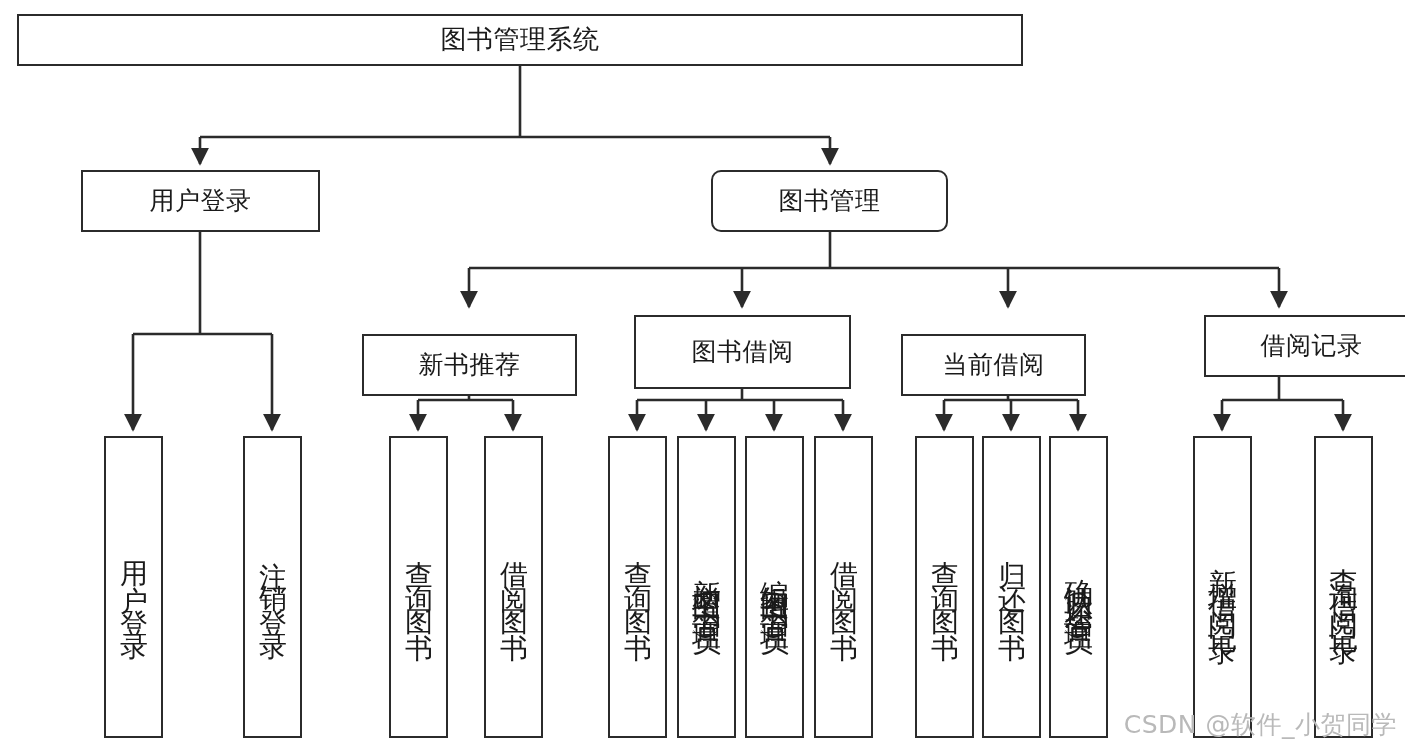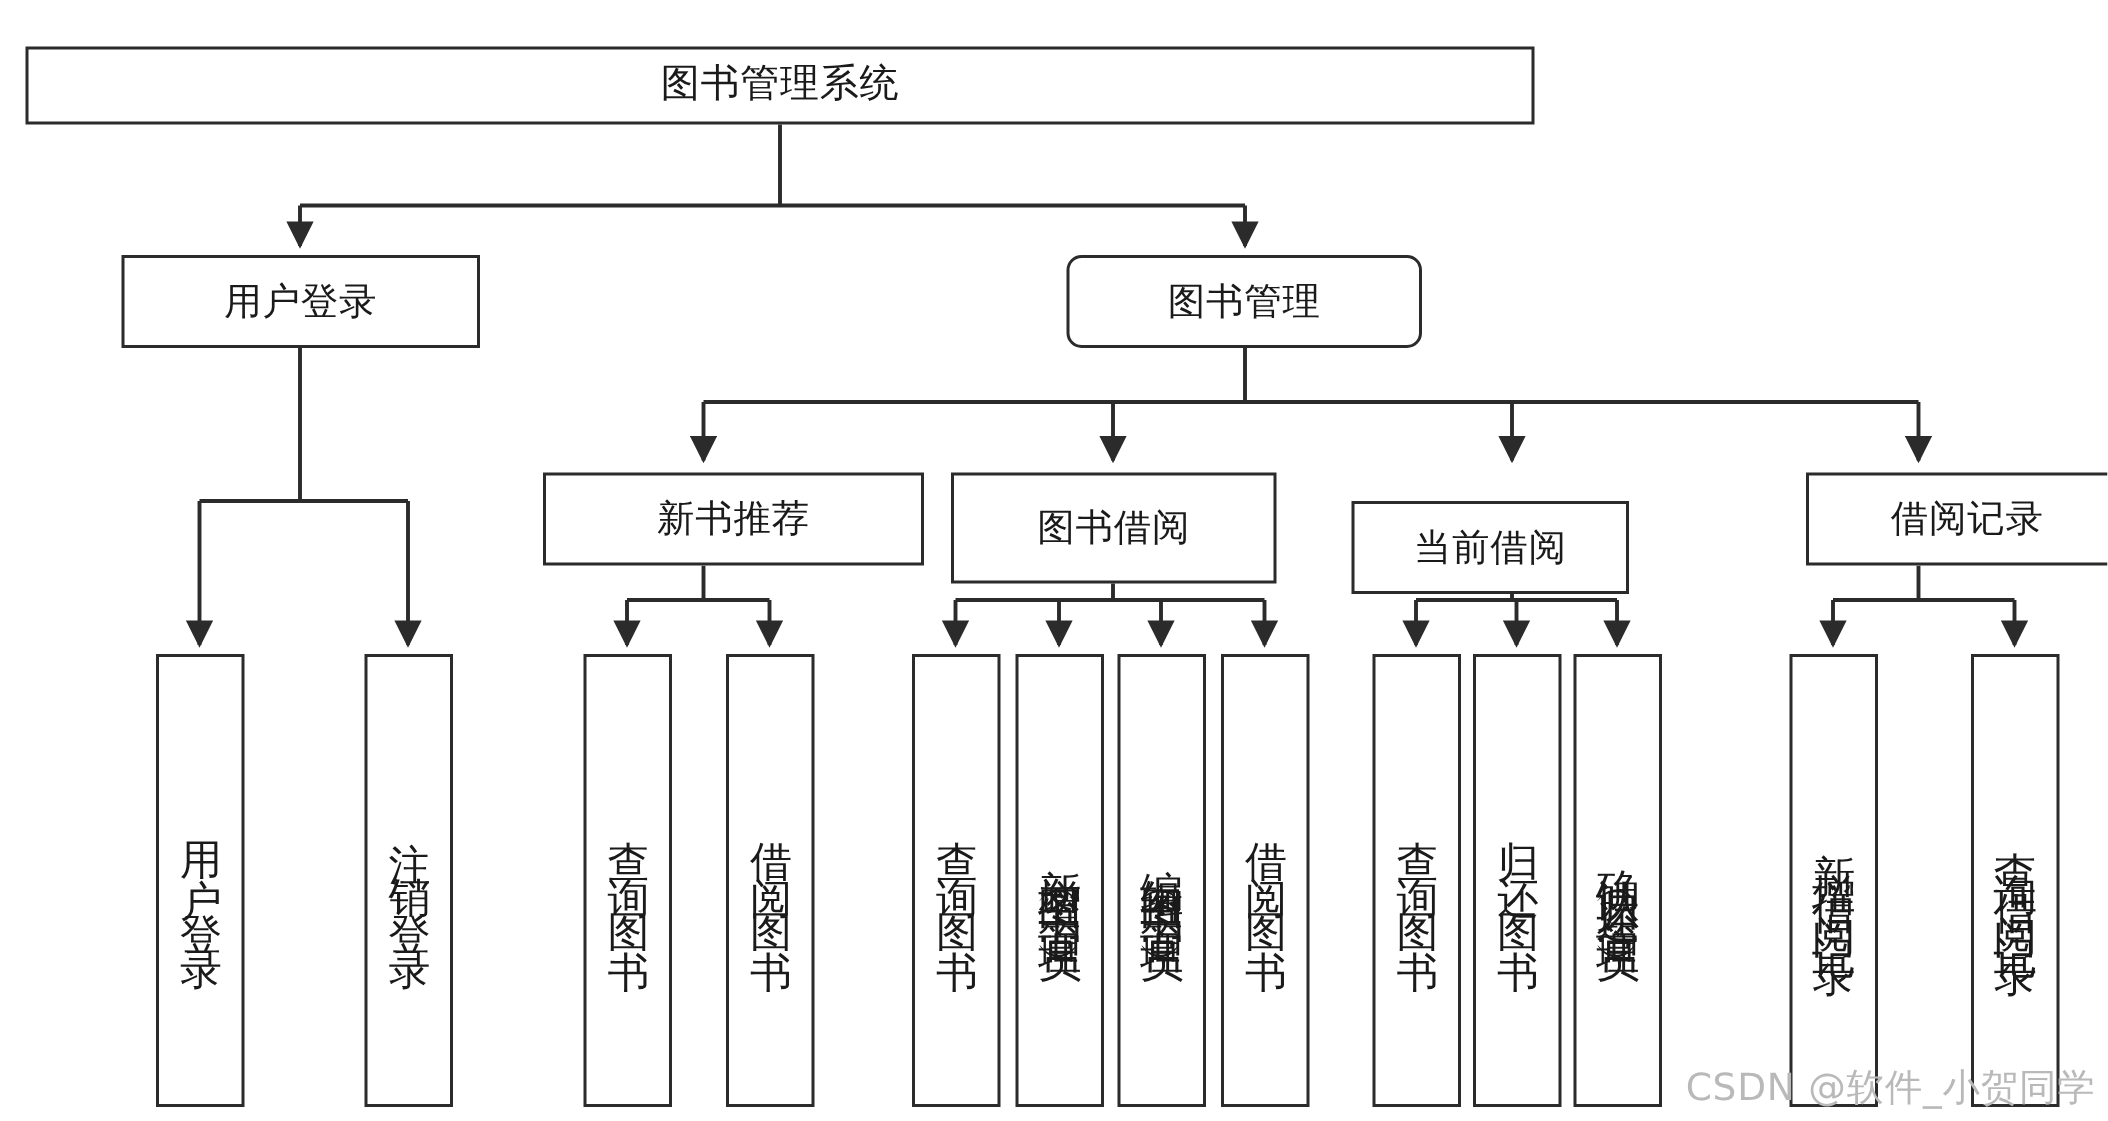--- a/index.html
+++ b/index.html
@@ -124,32 +124,32 @@
       <path d="M 1011 400 L 1011 430" marker-end="url(#arrow)"></path>
       <path d="M 1078 400 L 1078 430" marker-end="url(#arrow)"></path>
 
       <path d="M 1279 377 L 1279 400"></path>
       <path d="M 1222 400 L 1343 400"></path>
       <path d="M 1222 400 L 1222 430" marker-end="url(#arrow)"></path>
       <path d="M 1343 400 L 1343 430" marker-end="url(#arrow)"></path>
     </g>
   </svg>
 
-  <div class="node horiz root" style="left:17px; top:14px; width:1006px; height:52px;margin-top:17px;">
+  <div class="node horiz root" style="left:17px; top:14px; width:1006px; height:52px;">
     <span class="node-label">图书管理系统</span>
   </div>
 
   <div class="node horiz" style="left:81px; top:170px; width:239px; height:62px;">
     <span class="node-label">用户登录</span>
   </div>
   <div class="node horiz" style="left:711px; top:170px; width:237px; height:62px;border-radius:10px;">
     <span class="node-label">图书管理</span>
   </div>
 
-  <div class="node horiz" style="left:362px; top:315px; width:254px; height:62px;">
+  <div class="node horiz" style="left:362px; top:334px; width:215px; height:62px;">
     <span class="node-label">新书推荐</span>
   </div>
   <div class="node horiz" style="left:634px; top:315px; width:217px; height:74px;">
     <span class="node-label">图书借阅</span>
   </div>
   <div class="node horiz" style="left:901px; top:334px; width:185px; height:62px;">
     <span class="node-label">当前借阅</span>
   </div>
   <div class="node horiz" style="left:1160px; top:315px; width:215px; height:62px;margin-left:44px;">
     <span class="node-label">借阅记录</span>

